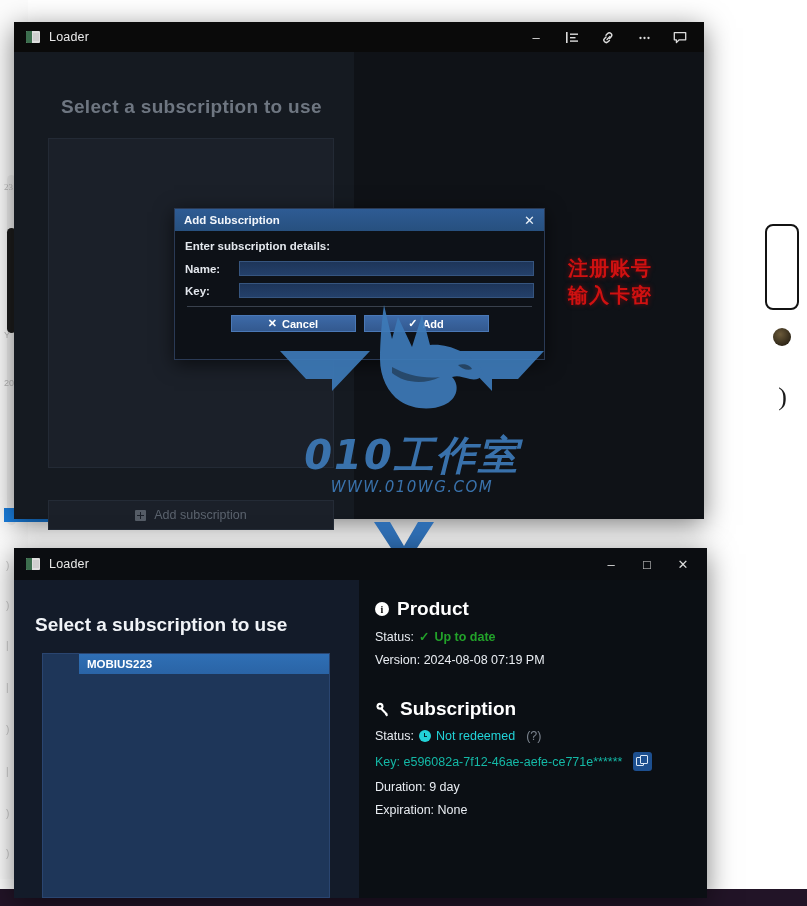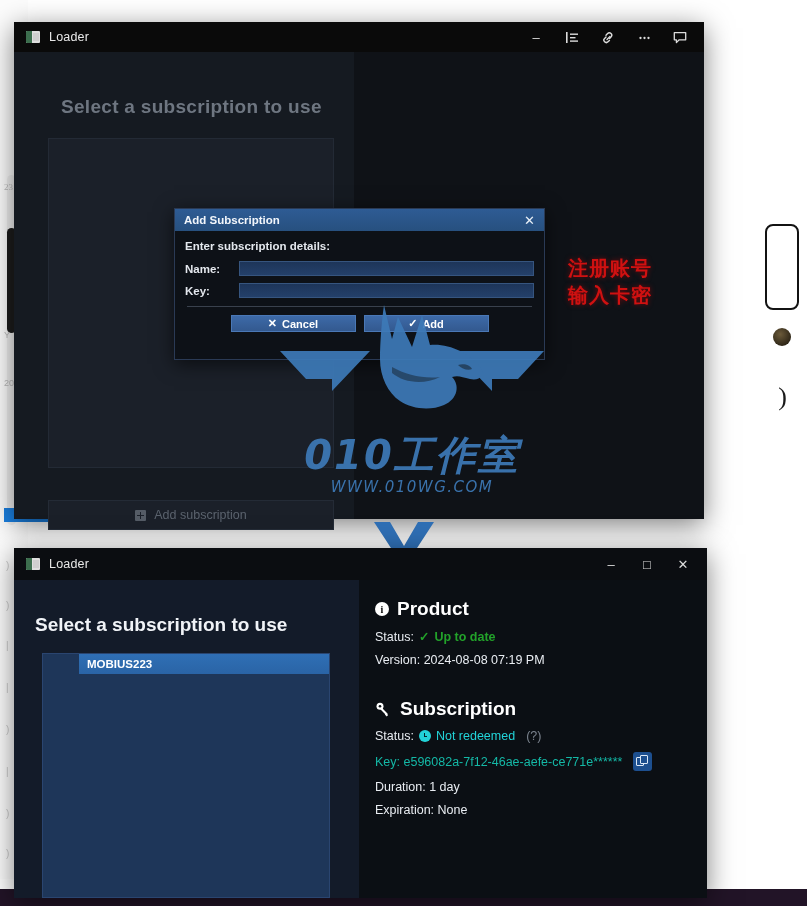--- a/index.html
+++ b/index.html
@@ -307,19 +307,19 @@
           <span class="cyan">Not redeemed</span>
           <span class="muted" style="margin-left:6px">(?)</span>
         </div>
         <div class="sec-row key-line">
           <span>Key: e596082a-7f12-46ae-aefe-ce771e******</span>
           <span class="copy-btn">
               <i></i>
               <i></i>
             </span>
         </div>
-        <div class="sec-row">Duration: 1 day</div>
+        <div class="sec-row">Duration: 9 day</div>
         <div class="sec-row">Expiration: None</div>
       </div>
     </div>
   </div>
 
 </div>
 
 </body></html>

